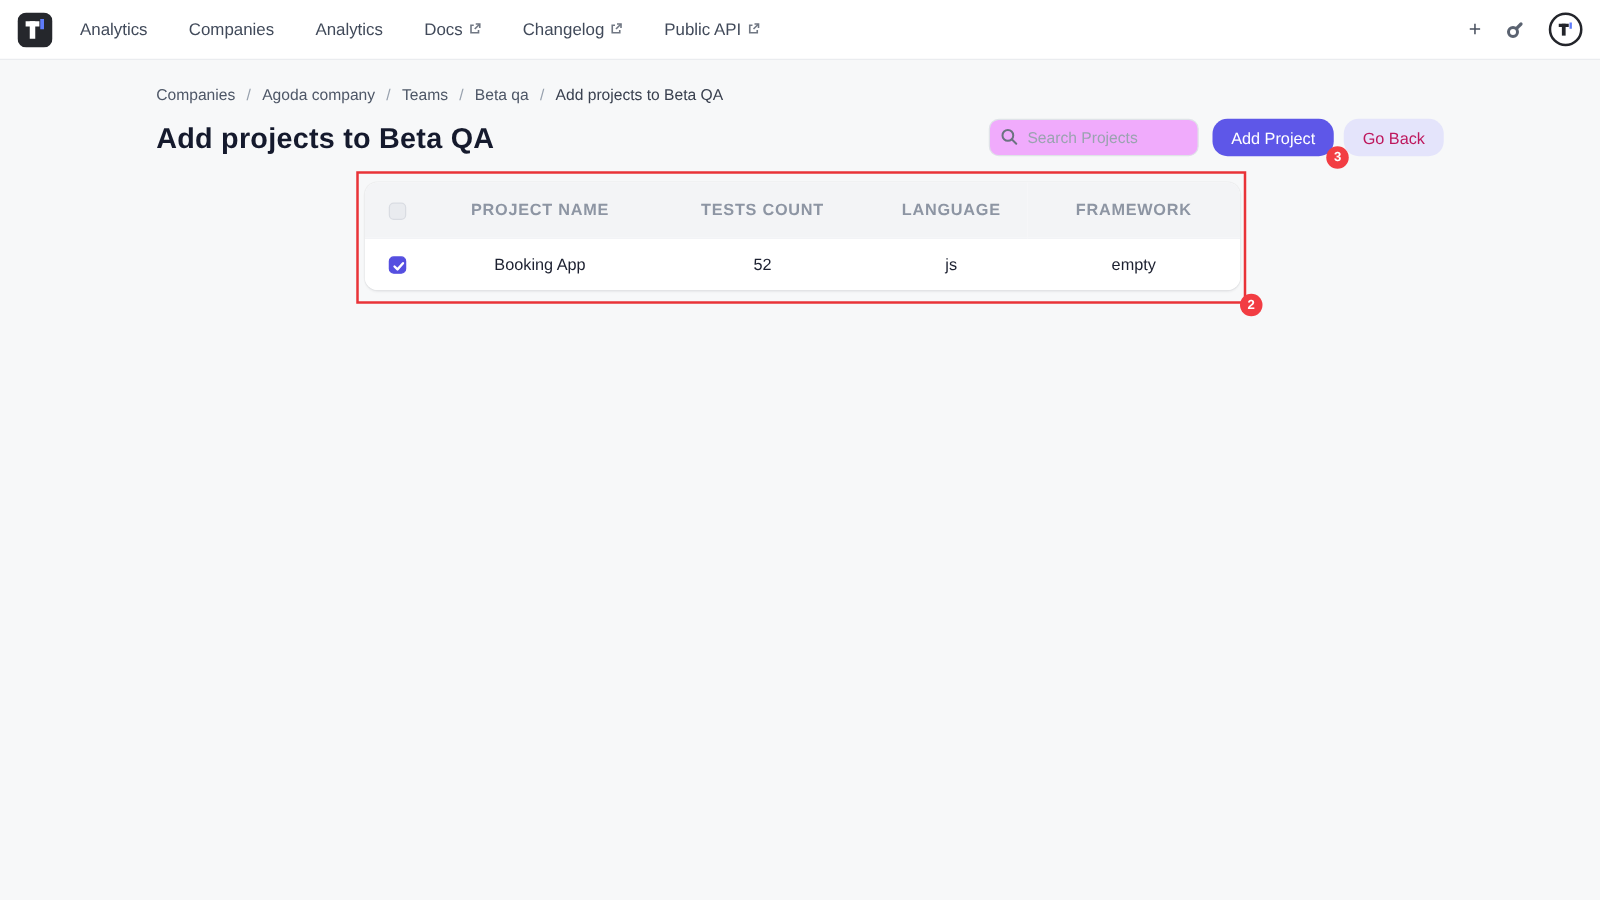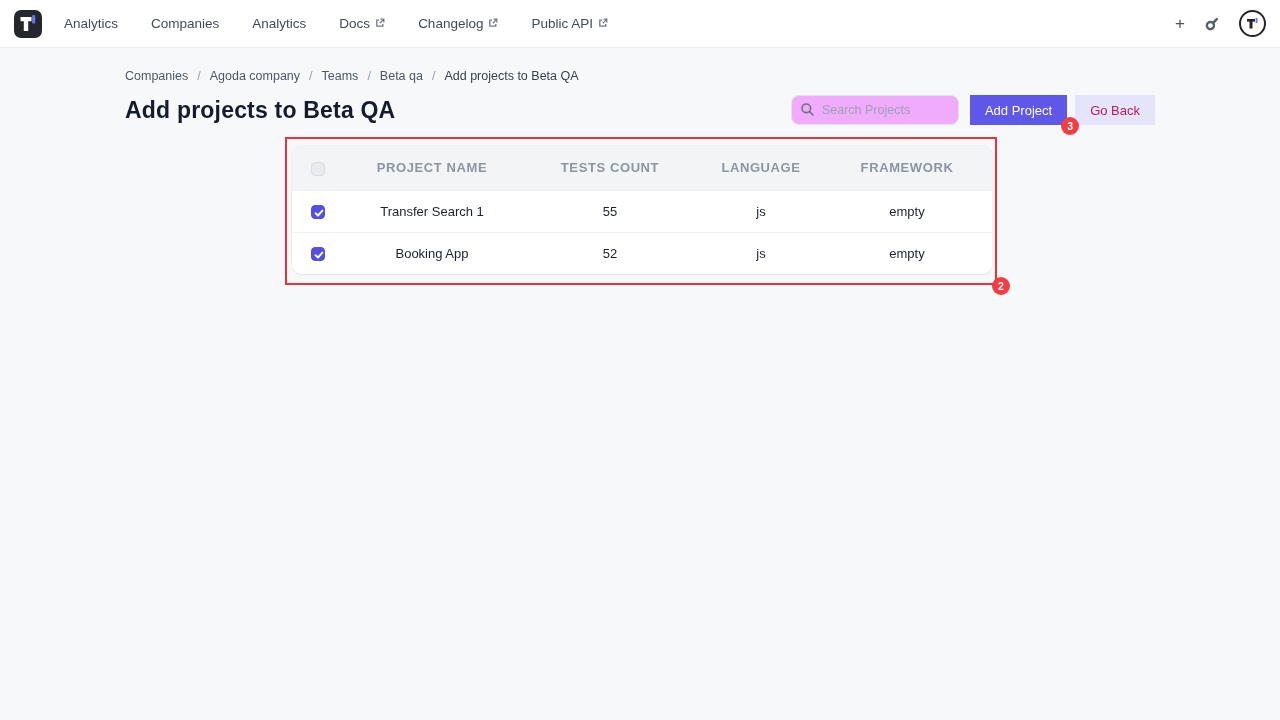--- a/index.html
+++ b/index.html
@@ -40,21 +40,21 @@
   .page-title { font-size:23px; font-weight:700; color:#151a2d; letter-spacing:.2px; }
   .controls { display:flex; align-items:center; gap:8px; }
   .search-box { position:relative; width:168px; height:30px; margin-right:3px; }
   .search-box input {
     width:100%; height:100%; border:1px solid #dfe3e8; border-radius:8px; background:#f0abfc;
     padding:0 10px 0 30px; font-size:12.5px; color:#333a49; outline:none;
     font-family:"Liberation Sans", sans-serif;
   }
   .search-box input::placeholder { color:#9aa3b0; }
   .search-glyph { position:absolute; left:9px; top:7px; width:15px; height:15px; }
-  .btn { height:30px; border:none; border-radius:0; font-size:13px; font-weight:500;
+  .btn { height:30px; border:none; border-radius:12px; font-size:13px; font-weight:500;
     padding:0 15px; cursor:pointer; font-family:"Liberation Sans", sans-serif; white-space:nowrap; }
   .btn-primary { background:#5e57e8; color:#ffffff; position:relative; }
   .btn-secondary { background:#e4e4fb; color:#be185d; }
   .num-badge {
     position:absolute; width:18px; height:18px; border-radius:50%;
     background:#f23d43; color:#fff; font-size:10.5px; font-weight:700;
     display:flex; align-items:center; justify-content:center; line-height:1;
   }
   .badge-on-btn { right:-12px; bottom:-10px; }
   
@@ -193,29 +193,20 @@
             <th>TESTS COUNT</th>
             <th>LANGUAGE</th>
             <th>FRAMEWORK</th>
           </tr>
         </thead>
         <tbody id="table-body">
             <tr>
               <td><span class="cb cb-checked"><svg width="12" height="12" viewBox="0 0 12 12">
                     <path d="M2.6 6.2 L5 8.5 L9.4 3.6" stroke="#fff" stroke-width="1.9" fill="none" stroke-linecap="round" stroke-linejoin="round"></path>
                   </svg></span></td>
-              <td>Transfer Search 1</td>
-              <td>55</td>
-              <td>js</td>
-              <td>empty</td>
-            </tr>
-            <tr>
-              <td><span class="cb cb-checked"><svg width="12" height="12" viewBox="0 0 12 12">
-                    <path d="M2.6 6.2 L5 8.5 L9.4 3.6" stroke="#fff" stroke-width="1.9" fill="none" stroke-linecap="round" stroke-linejoin="round"></path>
-                  </svg></span></td>
               <td>Booking App</td>
               <td>52</td>
               <td>js</td>
               <td>empty</td>
             </tr>
           </tbody>
       </table>
     </div>
     <span class="num-badge badge-on-rect">2</span>
   </div>

